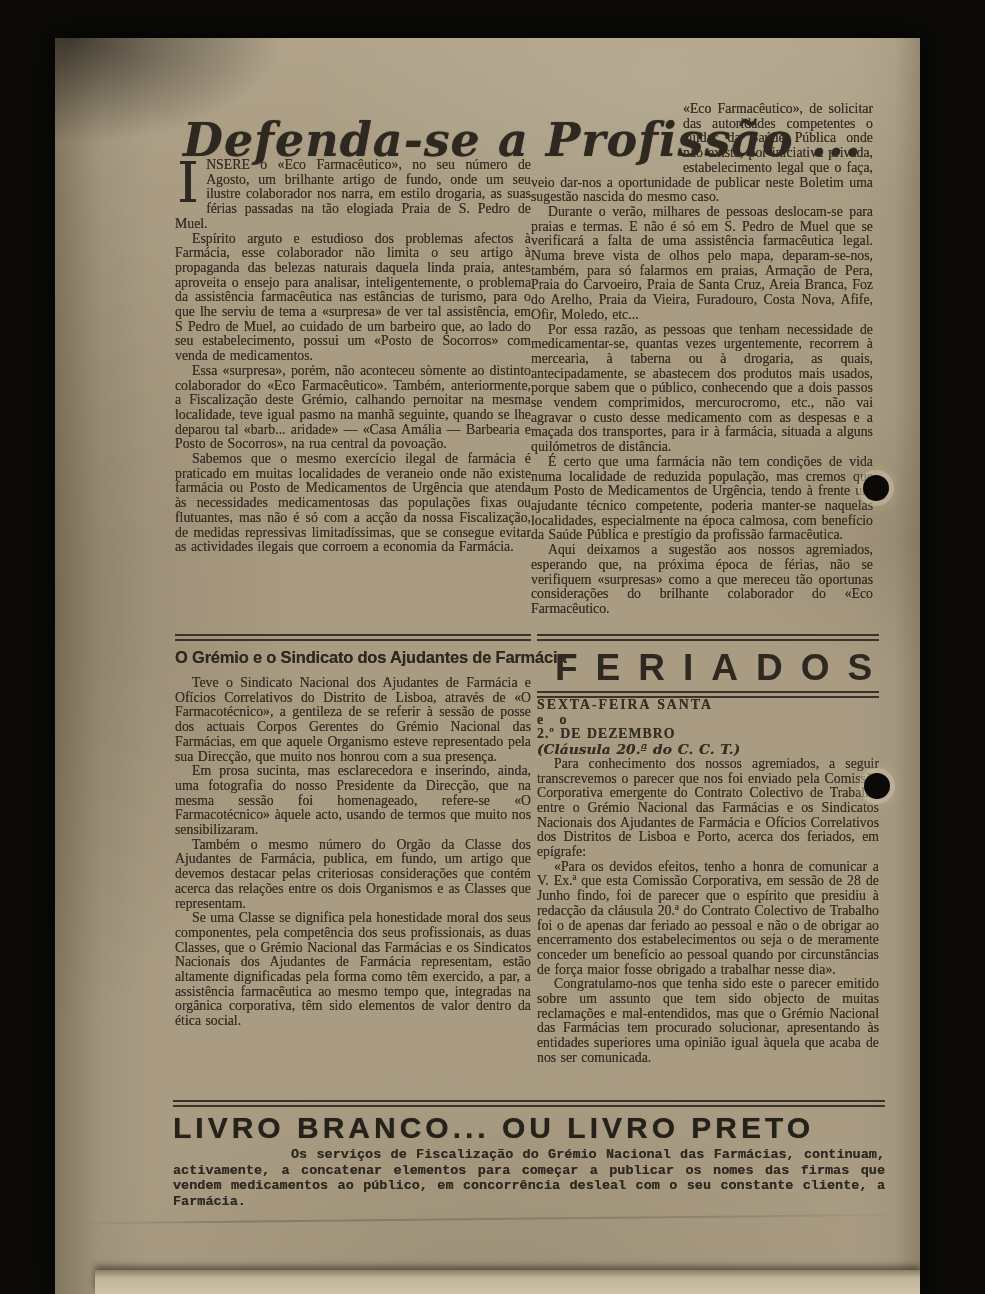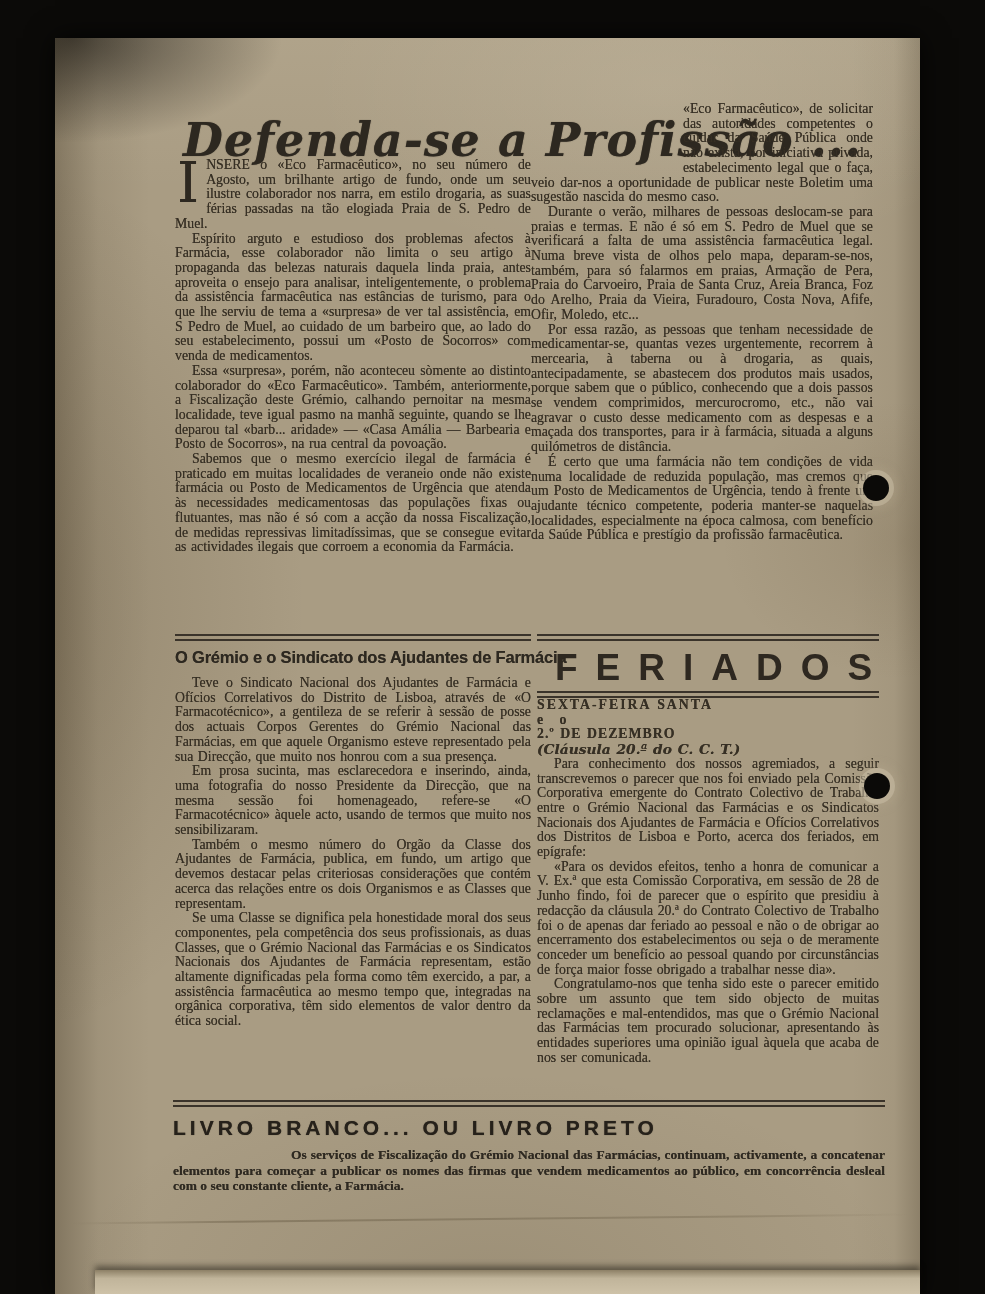--- a/index.html
+++ b/index.html
@@ -105,26 +105,26 @@
     margin:10px 0 16px 0;text-align:center;
     font-family:"DejaVu Serif",serif;font-style:italic;font-weight:bold;
     font-size:20px;color:#2e2820;
   }
 
   
   .banner{position:absolute;left:118px;top:1062px;width:712px;}
   .banner-headline{
     margin:5px 0 3px 0;
     font-family:"Liberation Sans",sans-serif;font-weight:bold;
-    font-size:21px;line-height:32px;letter-spacing:4px;white-space:nowrap;
+    font-size:30px;line-height:32px;letter-spacing:4px;white-space:nowrap;
     color:#26211a;text-shadow:0 0 0.8px rgba(30,26,18,0.7);
   }
   .banner-text{
     margin:0;text-align:justify;text-indent:118px;
-    font-family:Liberation Serif, serif;font-weight:bold;
+    font-family:Liberation Mono, monospace;font-weight:bold;
     font-size:13.5px;line-height:15.5px;color:#2e2921;
     text-shadow:0 0 0.5px rgba(40,34,25,0.7);
   }
 </style>
 </head>
 <body>
 
 <div class="scan">
   <div class="paper">
 
@@ -135,20 +135,21 @@
       <p>Espírito arguto e estudioso dos problemas afectos à Farmácia, esse colaborador não limita o seu artigo à propaganda das belezas naturais daquela linda praia, antes aproveita o ensejo para analisar, inteligentemente, o problema da assistência farmacêutica nas estâncias de turismo, para o que lhe serviu de tema a «surpresa» de ver tal assistência, em S Pedro de Muel, ao cuidado de um barbeiro que, ao lado do seu estabelecimento, possui um «Posto de Socorros» com venda de medicamentos.</p>
       <p>Essa «surpresa», porém, não aconteceu sòmente ao distinto colaborador do «Eco Farmacêutico». Também, anteriormente, a Fiscalização deste Grémio, calhando pernoitar na mesma localidade, teve igual pasmo na manhã seguinte, quando se lhe deparou tal «barb... aridade» — «Casa Amália — Barbearia e Posto de Socorros», na rua central da povoação.</p>
       <p>Sabemos que o mesmo exercício ilegal de farmácia é praticado em muitas localidades de veraneio onde não existe farmácia ou Posto de Medicamentos de Urgência que atenda às necessidades medicamentosas das populações fixas ou flutuantes, mas não é só com a acção da nossa Fiscalização, de medidas repressivas limitadíssimas, que se consegue evitar as actividades ilegais que corroem a economia da Farmácia.</p>
     </div>
 
     <div class="col-a-right body-text">
       <p class="noindent"><span class="title-spacer"></span><span>«Eco Farmacêutico», de solicitar das autoridades competentes o cuidar da Saúde Pública onde não exista, por iniciativa privada, estabelecimento legal que o faça, veio dar-nos a oportunidade de publicar neste Boletim uma sugestão nascida do mesmo caso.</span></p>
       <p>Durante o verão, milhares de pessoas deslocam-se para praias e termas. E não é só em S. Pedro de Muel que se verificará a falta de uma assistência farmacêutica legal. Numa breve vista de olhos pelo mapa, deparam-se-nos, também, para só falarmos em praias, Armação de Pera, Praia do Carvoeiro, Praia de Santa Cruz, Areia Branca, Foz do Arelho, Praia da Vieira, Furadouro, Costa Nova, Afife, Ofir, Moledo, etc...</p>
       <p>Por essa razão, as pessoas que tenham necessidade de medicamentar-se, quantas vezes urgentemente, recorrem à mercearia, à taberna ou à drogaria, as quais, antecipadamente, se abastecem dos produtos mais usados, porque sabem que o público, conhecendo que a dois passos se vendem comprimidos, mercurocromo, etc., não vai agravar o custo desse medicamento com as despesas e a maçada dos transportes, para ir à farmácia, situada a alguns quilómetros de distância.</p>
       <p>É certo que uma farmácia não tem condições de vida numa localidade de reduzida população, mas cremos que um Posto de Medicamentos de Urgência, tendo à frente um ajudante técnico competente, poderia manter-se naquelas localidades, especialmente na época calmosa, com benefício da Saúde Pública e prestígio da profissão farmacêutica.</p>
+      <p>Aqui deixamos a sugestão aos nossos agremiados, esperando que, na próxima época de férias, não se verifiquem «surpresas» como a que mereceu tão oportunas considerações do brilhante colaborador do «Eco Farmacêutico.</p>
     </div>
 
     <div class="col-gremio body-text">
       <div class="rule-double"></div>
       <h2 class="gremio-heading">O Grémio e o Sindicato dos Ajudantes de Farmácia</h2>
       <p>Teve o Sindicato Nacional dos Ajudantes de Farmácia e Ofícios Correlativos do Distrito de Lisboa, através de «O Farmacotécnico», a gentileza de se referir à sessão de posse dos actuais Corpos Gerentes do Grémio Nacional das Farmácias, em que aquele Organismo esteve representado pela sua Direcção, que muito nos honrou com a sua presença.</p>
       <p>Em prosa sucinta, mas esclarecedora e inserindo, ainda, uma fotografia do nosso Presidente da Direcção, que na mesma sessão foi homenageado, refere-se «O Farmacotécnico» àquele acto, usando de termos que muito nos sensibilizaram.</p>
       <p>Também o mesmo número do Orgão da Classe dos Ajudantes de Farmácia, publica, em fundo, um artigo que devemos destacar pelas criteriosas considerações que contém acerca das relações entre os dois Organismos e as Classes que representam.</p>
       <p>Se uma Classe se dignifica pela honestidade moral dos seus componentes, pela competência dos seus profissionais, as duas Classes, que o Grémio Nacional das Farmácias e os Sindicatos Nacionais dos Ajudantes de Farmácia representam, estão altamente dignificadas pela forma como têm exercido, a par, a assistência farmacêutica ao mesmo tempo que, integradas na orgânica corporativa, têm sido elementos de valor dentro da ética social.</p>
     </div>

